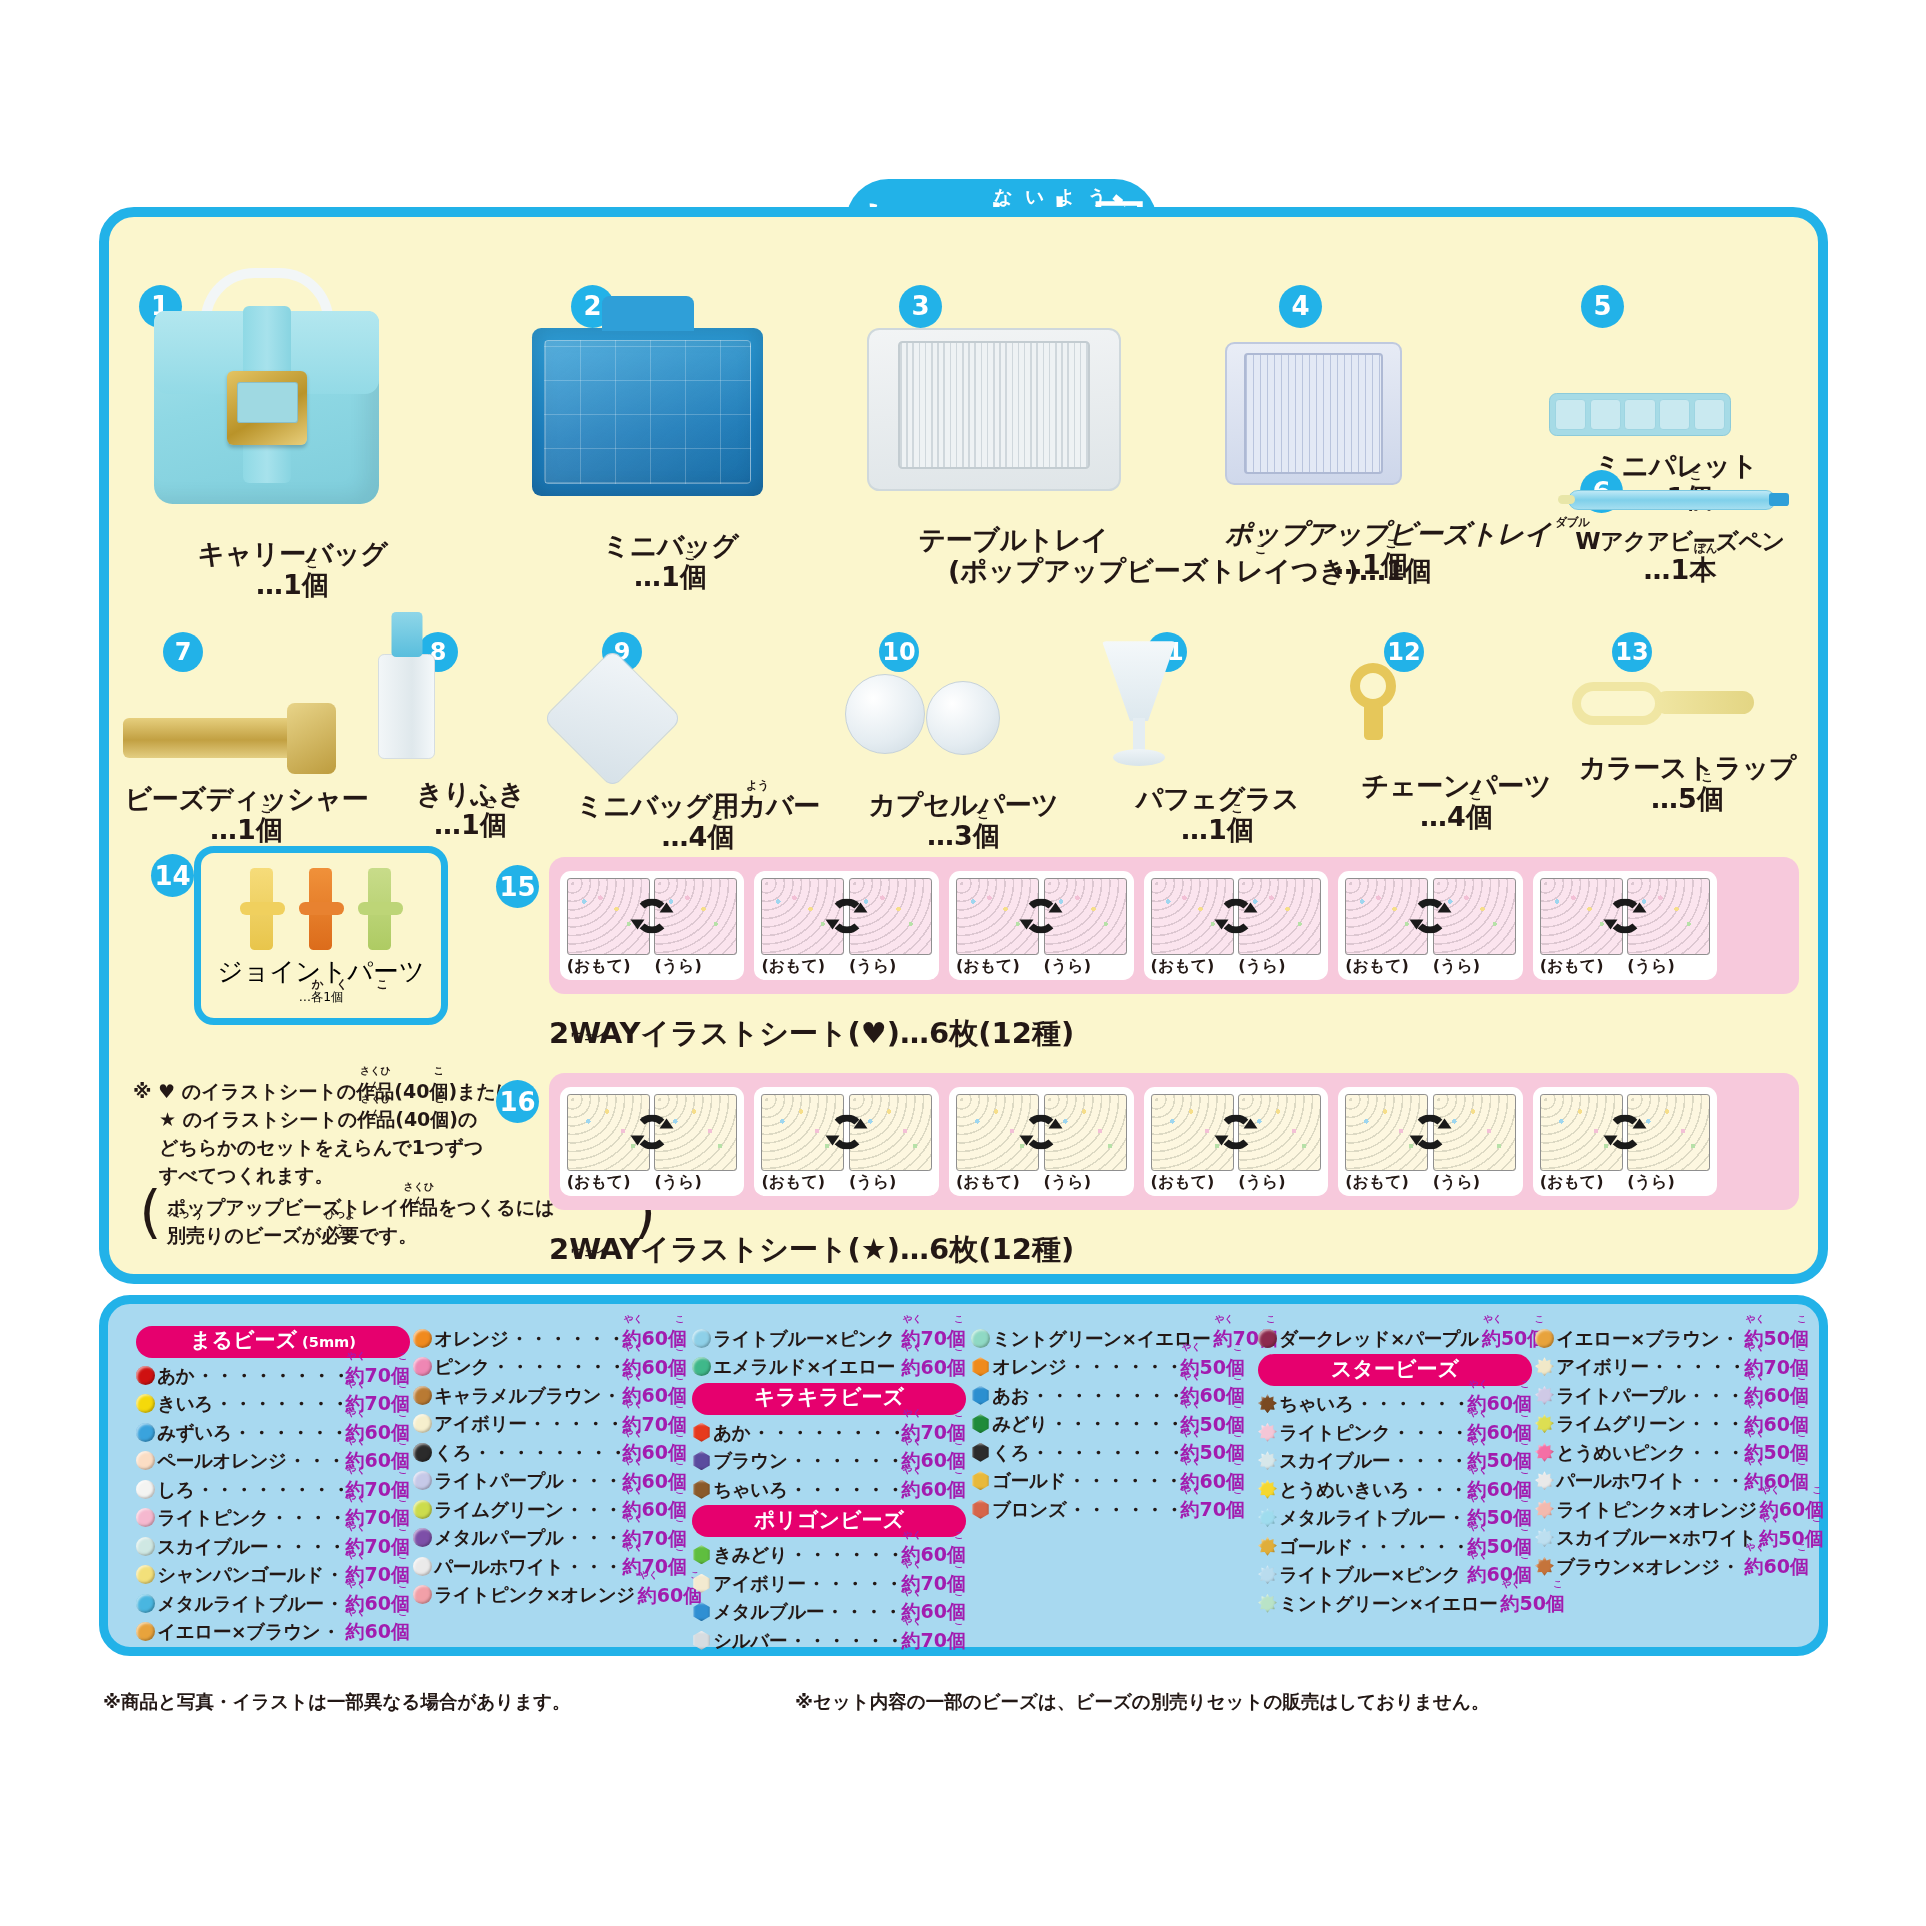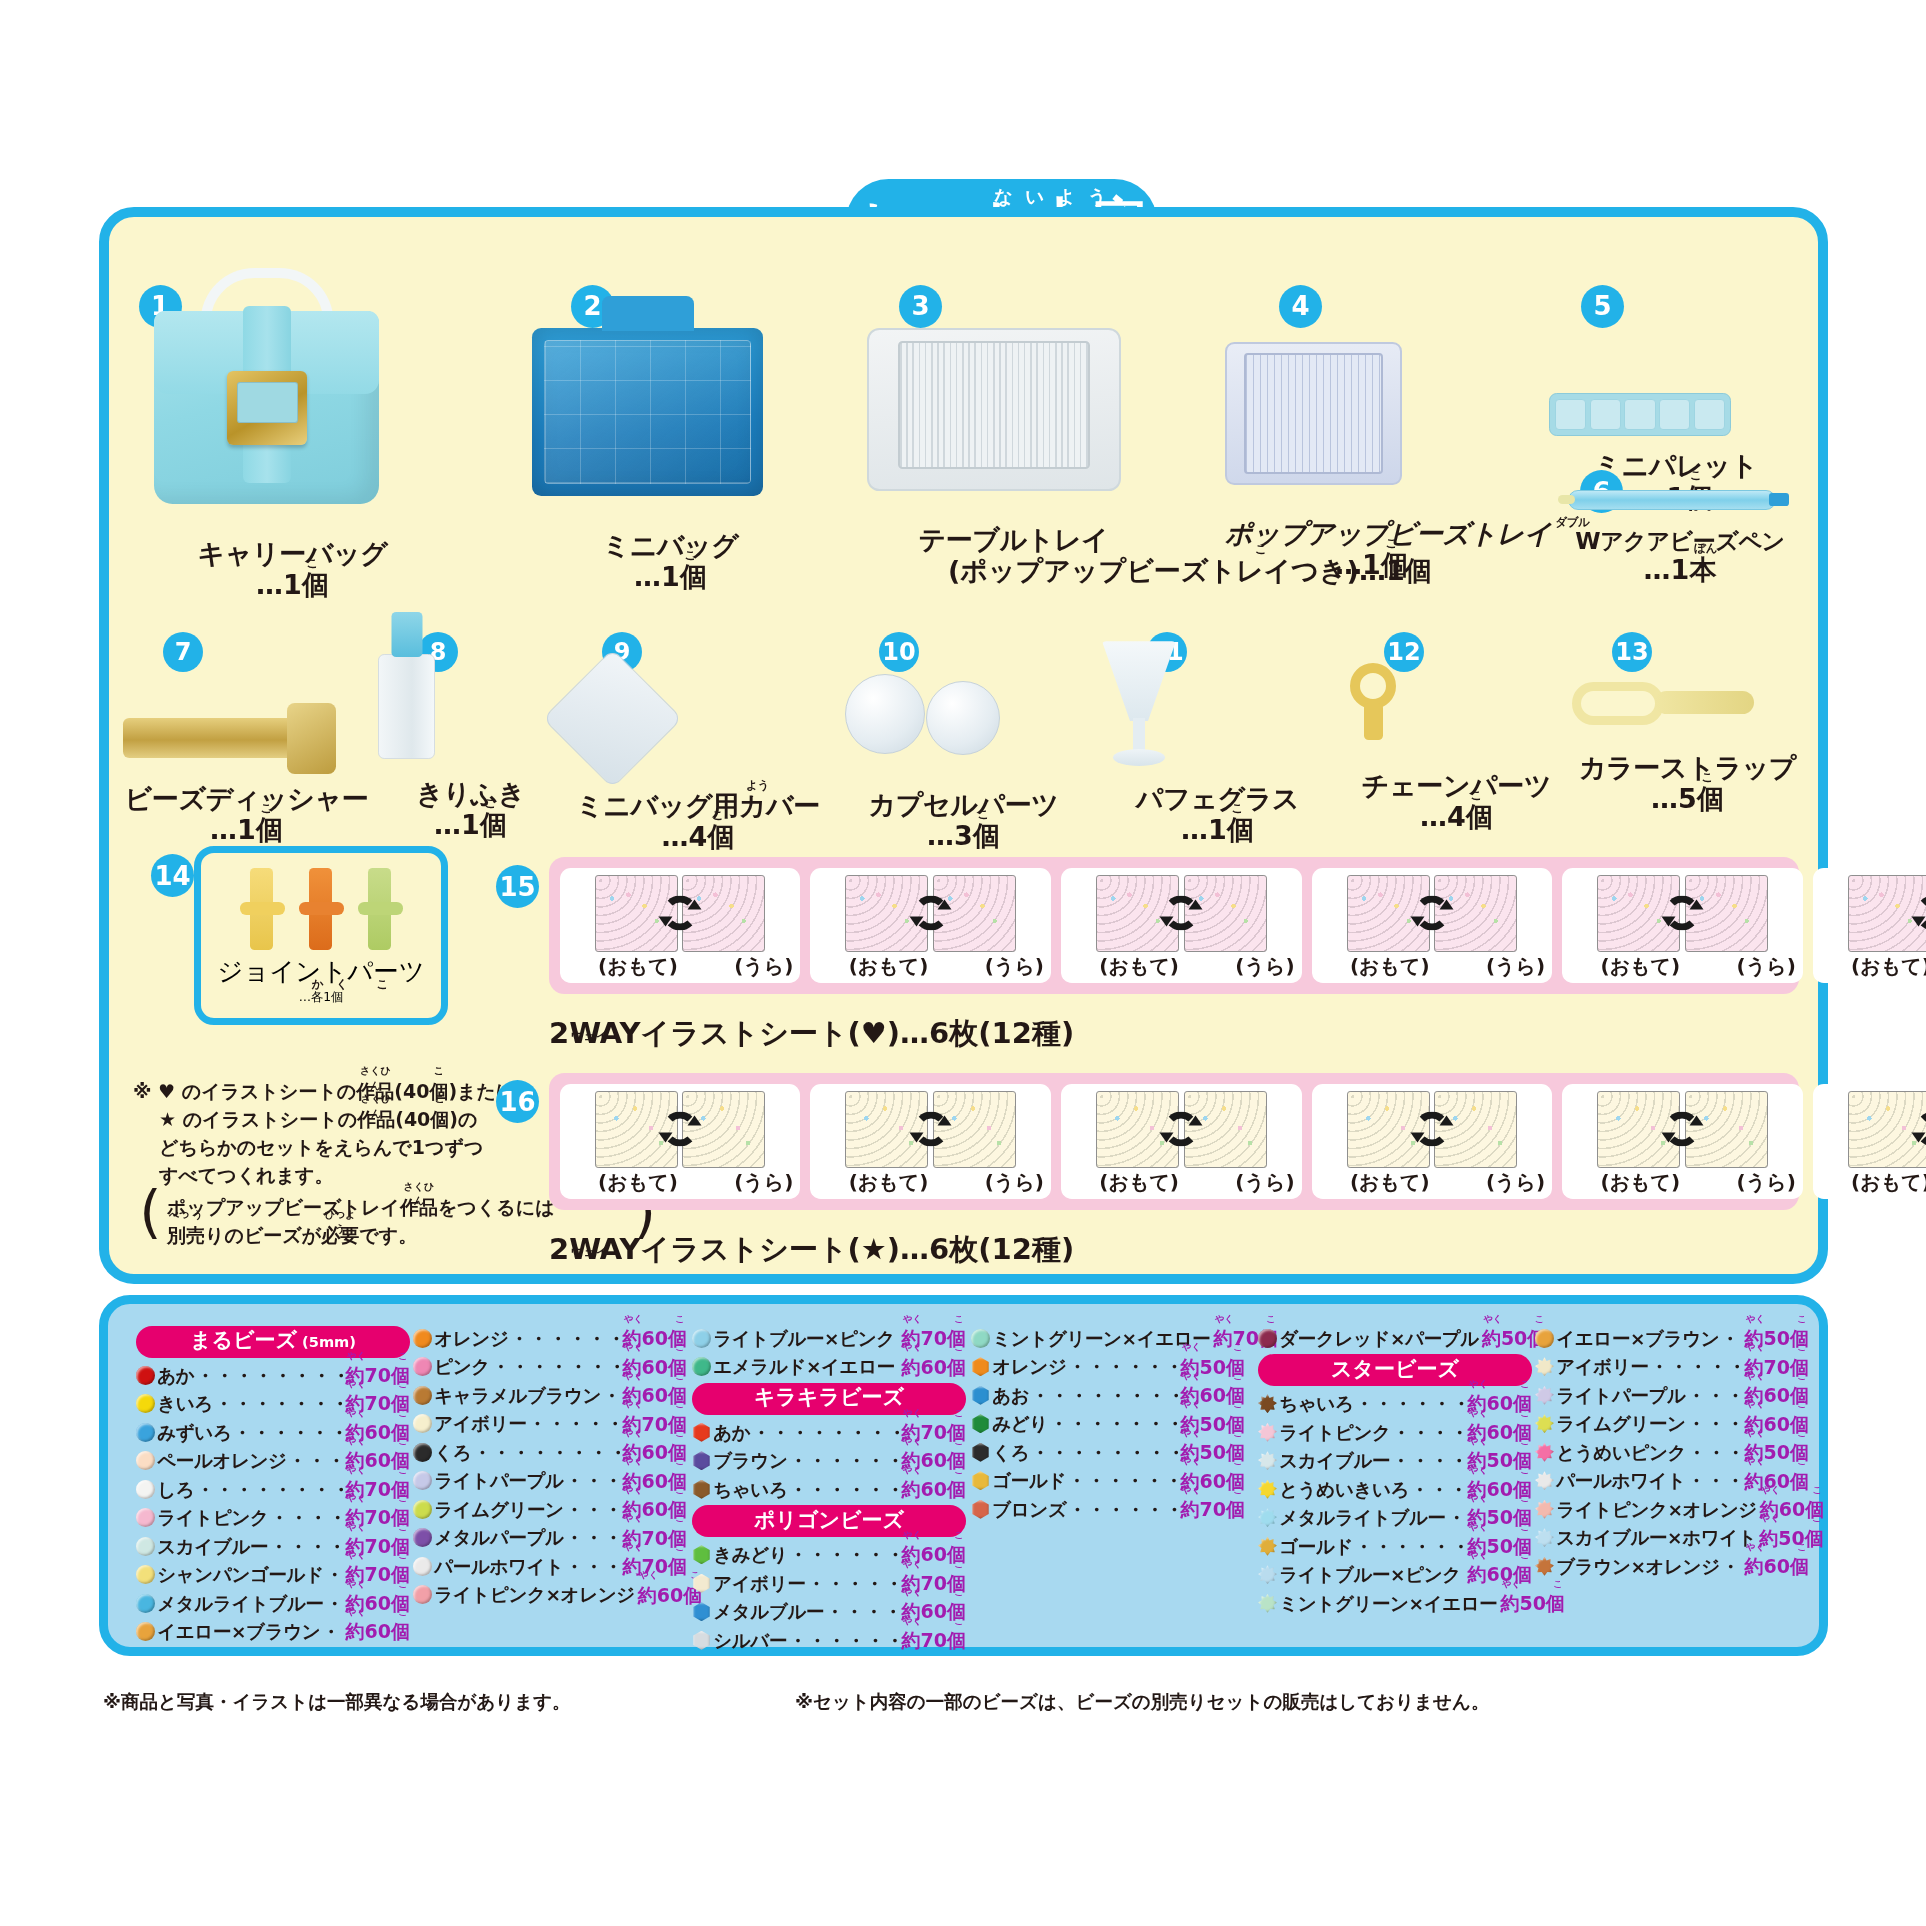--- a/index.html
+++ b/index.html
@@ -225,21 +225,21 @@
     width:35px;height:35px;border-radius:50%;border:7px solid #1a1a1a;box-sizing:border-box;
     border-right-color:transparent;border-left-color:transparent;
   }
   .refresh:before,.refresh:after{
     content:"";position:absolute;width:0;height:0;border-left:7.7px solid transparent;
     border-right:7.7px solid transparent;
   }
   .refresh:before{border-bottom:10.8px solid #1a1a1a;right:-10.8px;top:-3.1px;}
   .refresh:after{border-top:10.8px solid #1a1a1a;left:-10.8px;bottom:-3.1px;}
   .sheet-caps{display:flex;gap:4.6px;margin-top:1.5px;}
-  .sheet-cap{width:83px;text-align:right;font-size:20px;font-weight:bold;color:#231815;margin-left:28px;}
+  .sheet-cap{width:83px;text-align:left;font-size:16px;font-weight:bold;color:#231815;}
   .sheet-title{position:absolute;font-size:29px;font-weight:bold;color:#231815;white-space:nowrap;}
   .sheet-title .r{position:relative;display:inline-block;}
   .sheet-title .rb{position:absolute;top:-15.4px;left:0;width:100%;text-align:center;font-size:12.3px;}
 
   
   .beadcol{position:absolute;top:20px;width:274px;}
   .cat-pill{
     display:inline-block;background:#e6006e;color:#fff;border-radius:23px;
     font-size:21px;font-weight:bold;padding:3.9px 0 5.4px 0;text-align:center;width:100%;
     box-sizing:border-box;margin:1.5px 0 3.1px 0;line-height:1.1;

